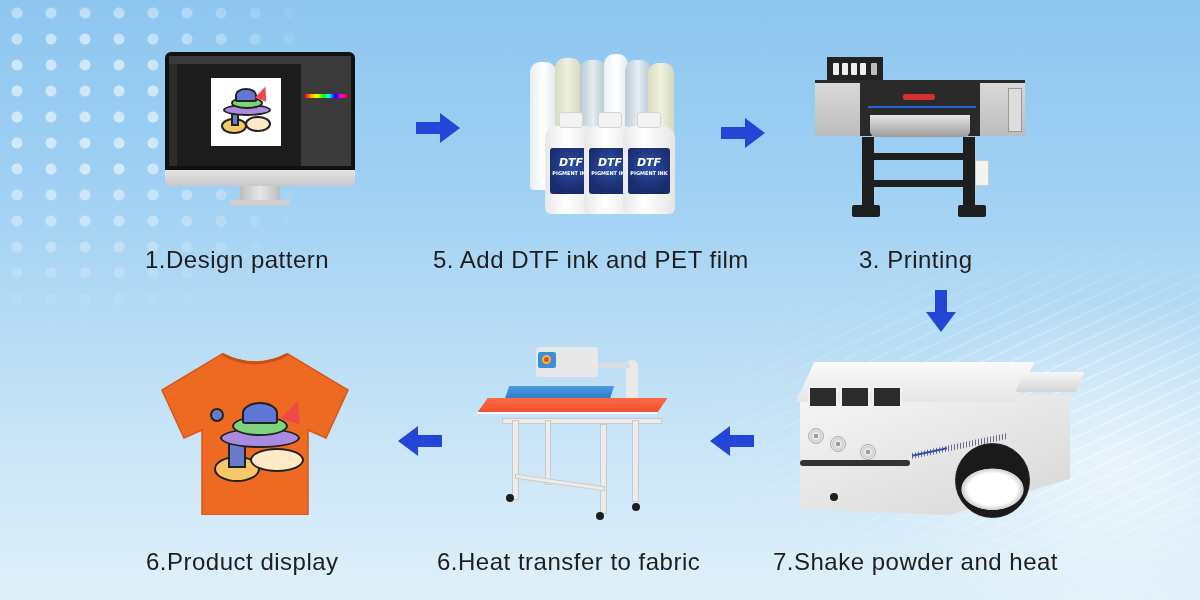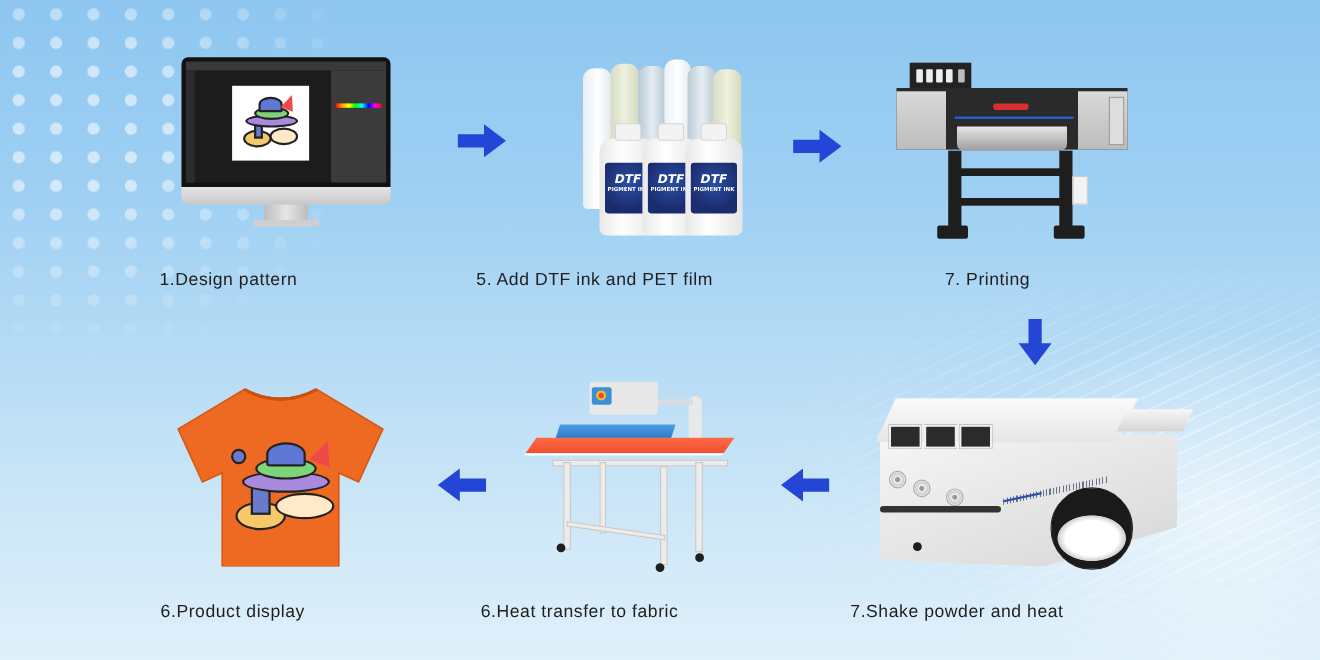--- a/index.html
+++ b/index.html
@@ -24,21 +24,21 @@
             mask-image: radial-gradient(ellipse 420px 200px at 1100px 430px, #000 20%, transparent 100%);
   }
   .bg-glow {
     position: absolute; left: 860px; top: 300px; width: 420px; height: 300px; pointer-events: none;
     background: radial-gradient(ellipse at 60% 55%, rgba(255,255,255,0.55), rgba(255,255,255,0) 70%);
   }
 
   .step { position: absolute; }
   .step-label {
     position: absolute; white-space: nowrap;
-    font-size: 16px; letter-spacing: 0.5px; color: #1e1e1e;
+    font-size: 24px; letter-spacing: 0.5px; color: #1e1e1e;
     font-family: "Liberation Sans", "DejaVu Sans", sans-serif;
   }
 
   .arrow { position: absolute; }
   .arrow svg { display: block; }
 
   
   .monitor-screen {
     position: absolute; left: 165px; top: 52px; width: 190px; height: 118px;
     background: #1c1c1c; border-radius: 6px 6px 0 0; border: 4px solid #111;
@@ -212,21 +212,21 @@
     <div class="pr-blue"></div>
     <div class="pr-tray"></div>
     <div class="pr-leg" style="left:862px;top:137px;width:12px;height:75px;"></div>
     <div class="pr-leg" style="left:963px;top:137px;width:12px;height:75px;"></div>
     <div class="pr-leg" style="left:866px;top:153px;width:108px;height:7px;"></div>
     <div class="pr-leg" style="left:866px;top:180px;width:108px;height:7px;"></div>
     <div class="pr-leg" style="left:852px;top:205px;width:28px;height:12px;border-radius:2px;"></div>
     <div class="pr-leg" style="left:958px;top:205px;width:28px;height:12px;border-radius:2px;"></div>
     <div class="pr-waste"></div>
   </div>
-  <div class="step-label" style="left:859px;top:246px;">7. Printing</div>
+  <div class="step-label" style="left:859px;top:246px;">3. Printing</div>
 </div>
 
 <div class="arrow" style="left:926px;top:290px;">
   <svg width="30" height="42" viewBox="0 0 30 42">
       <polygon points="9,0 21,0 21,22 30,22 15,42 0,22 9,22" fill="#2346d6"></polygon>
     </svg>
 </div>
 
 <div class="step">
   <div>

